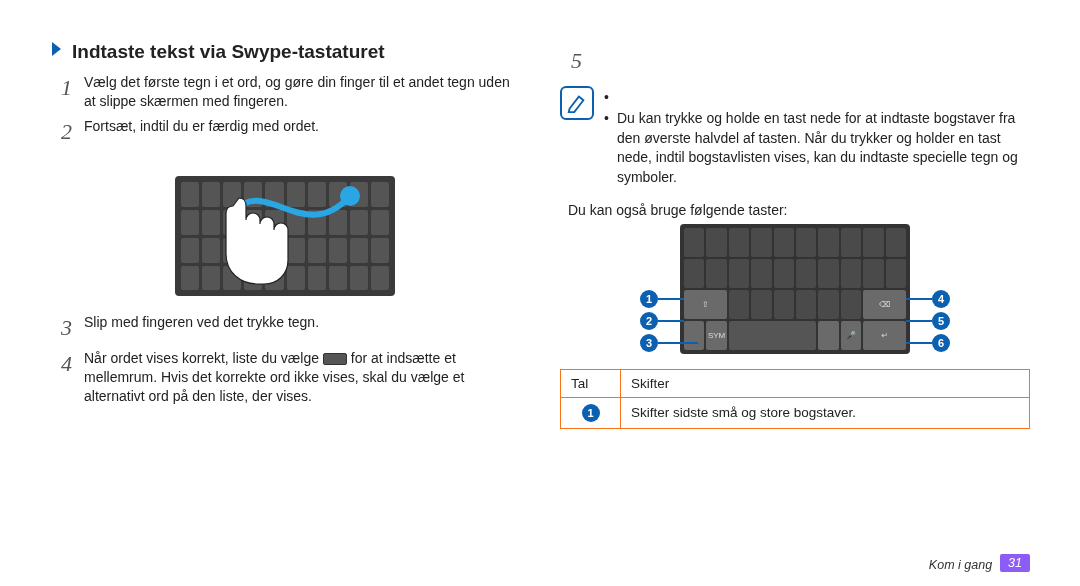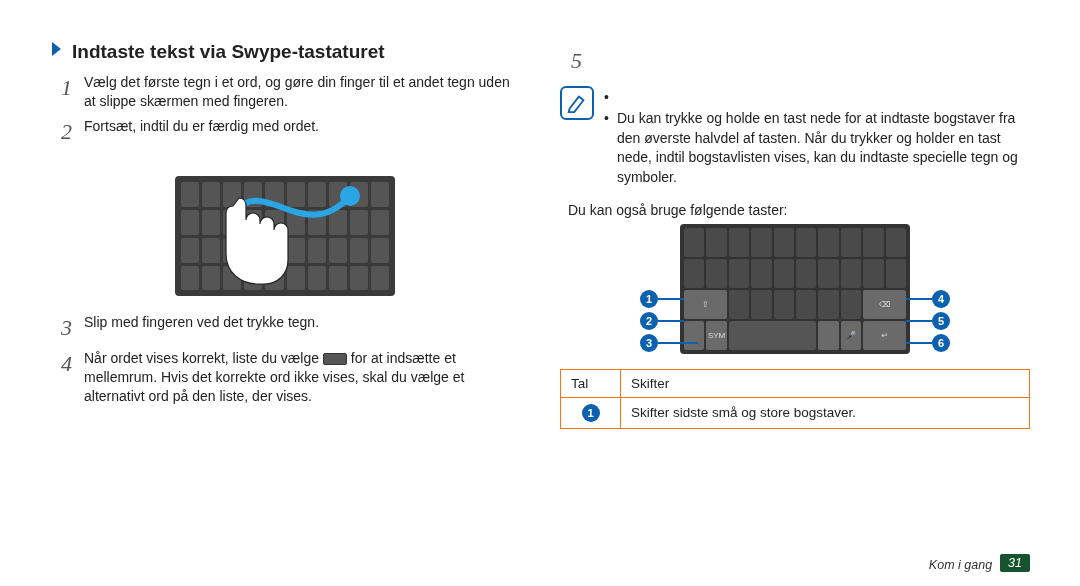--- a/index.html
+++ b/index.html
@@ -192,21 +192,21 @@
     position: absolute;
     right: 50px;
     bottom: 14px;
     font-size: 12.5px;
     display: flex;
     align-items: flex-end;
     gap: 8px;
     color: #333;
   }
   .footer .pgnum {
-    background: #14532d;
+    background: #8b5cf6;
     color: #fff;
     padding: 2px 8px;
     border-radius: 2px;
     font-style: italic;
   }
   .footer .section { font-style: italic; }
 </style>
 </head>
 <body>
 

